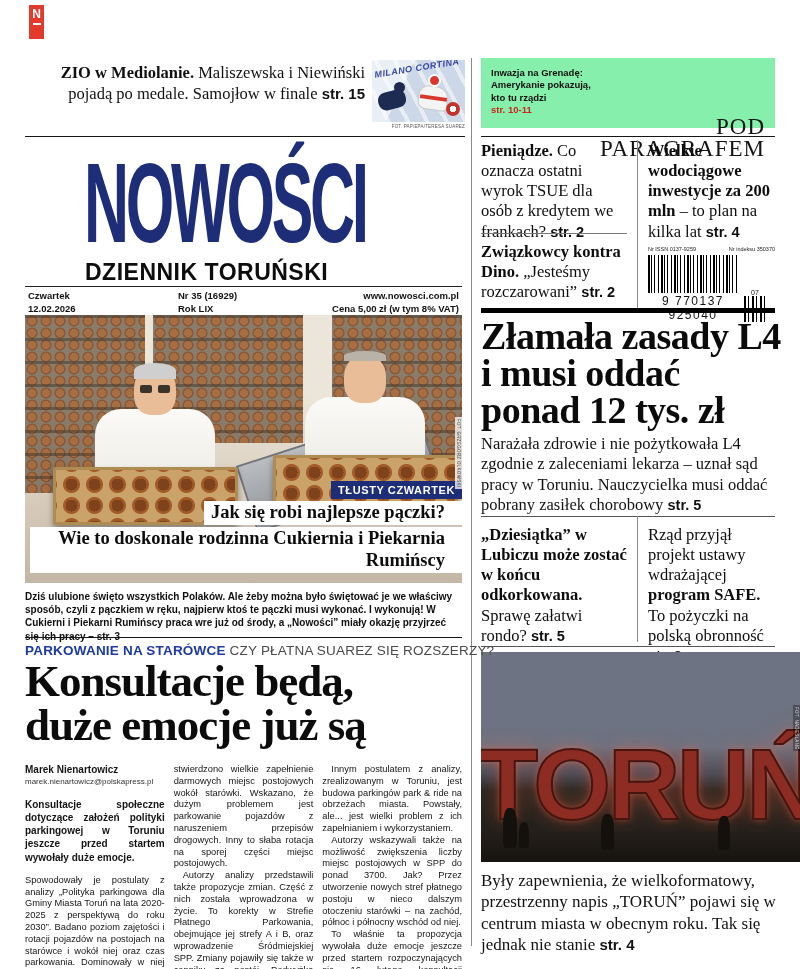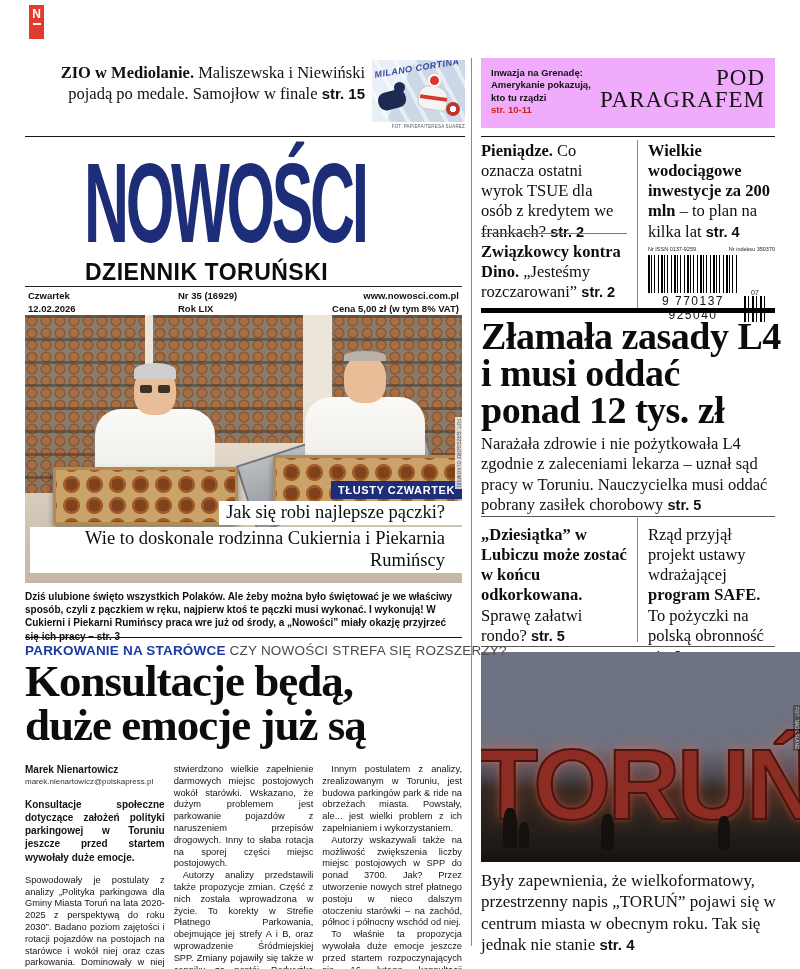--- a/index.html
+++ b/index.html
@@ -38,21 +38,21 @@
   .skater-a .stripe { position:absolute; left:4px; top:22px; width:27px; height:4px; background:#d8372c; transform:rotate(8deg); }
   .skater-b { position:absolute; left:6px; top:22px; width:30px; height:30px; }
   .skater-b .helmet { position:absolute; left:16px; top:0; width:11px; height:11px; border-radius:50%; background:#20294f; }
   .skater-b .body { position:absolute; left:0; top:9px; width:28px; height:18px; border-radius:8px; background:#1d2a52; transform:rotate(-14deg); }
   .puck { position:absolute; right:5px; bottom:6px; width:14px; height:14px; border-radius:50%;
     background:radial-gradient(circle,#fff 0 3px,#c4332a 3px 7px); }
   .sport-credit { position:absolute; left:372px; top:124px; width:93px; text-align:right;
     font-size:4.5px; color:#555; letter-spacing:.2px; }
 
   .peach-box { position:absolute; left:481px; top:58px; width:294px; height:70px;
-    background:#f0abfc; display:flex; justify-content:space-between; padding:9px 10px 6px 10px; }
+    background:#86efac; display:flex; justify-content:space-between; padding:9px 10px 6px 10px;flex-direction:column; }
   .grenada { font-size:9.5px; font-weight:700; line-height:1.3; }
   .grenada .pg-red { color:#c9261d; font-weight:800; }
   .pod { font-family:"Liberation Serif",serif; font-size:23px; line-height:.95;
     text-align:right; letter-spacing:1px; color:#141414; }
 
   
   .logo { position:absolute; left:84px; top:147px; font-size:76px; font-weight:900;
     color:#1e2d78; letter-spacing:-4px; transform:scale(0.82,1.48); transform-origin:left top;
     line-height:1; white-space:nowrap; }
   .logo-sub { position:absolute; left:85px; top:259px; font-size:23px; font-weight:900;
@@ -90,21 +90,21 @@
     background:linear-gradient(#fbfaf7,#e8e5de); border-radius:26px 26px 0 0; }
   .tray { position:absolute; height:58px; background-color:#caa36a;
     background-image:radial-gradient(circle, #7e431c 0 6px, #a25a28 6px 8px, transparent 9px);
     background-size:23px 21px; background-position:4px 4px;
     border:3px solid #b08c55; border-radius:3px; box-shadow:0 4px 6px rgba(0,0,0,.35); }
   .overlay-block { position:absolute; left:5px; bottom:10px;text-align:right; }
   .badge { display:inline-block; background:#1e2d78; color:#fff; font-weight:800;
     font-size:11px; letter-spacing:.6px; padding:3px 7px; }
   .chip { display:block; margin-top:2px; }
   .chip span { display:inline-block; background:#fff; color:#0d0d0d; padding:1px 17px 2px 7px;
-    font-family:"Liberation Serif",serif; font-size:18.5px; line-height:1.15; }
+    font-family:"Liberation Serif",serif; font-size:18.5px; line-height:1.15;font-weight:bold; }
   .photo-credit-v { position:absolute; right:0; top:38%; writing-mode:vertical-rl;
     font-size:4.5px; color:#444; background:rgba(255,255,255,.75); padding:2px 1px; letter-spacing:.3px; }
 
   .paczki-caption { position:absolute; left:25px; top:590px; width:437px;
     font-size:10px; font-weight:700; line-height:1.32; color:#0e0e0e; }
 
   
   .kicker { position:absolute; left:25px; top:643px; font-size:13.5px; letter-spacing:.2px; }
   .kicker .blue { color:#1d3aa0; font-weight:800; }
   .kicker .gray { color:#4a4a4a; font-weight:400; }
@@ -315,21 +315,21 @@
       <span class="chip"><span class="serif">Wie to doskonale rodzinna Cukiernia i Piekarnia Rumińscy</span></span>
     </div>
     <div class="photo-credit-v">FOT. GRZEGORZ OLKOWSKI</div>
   </div>
 
   <div class="paczki-caption">Dziś ulubione święto wszystkich Polaków. Ale żeby można było świętować je we właściwy sposób, czyli z pączkiem w ręku, najpierw ktoś te pączki musi wykonać. I wykonują! W Cukierni i Piekarni Rumińscy praca wre już od środy, a „Nowości” miały okazję przyjrzeć się ich pracy – str. 3</div>
 
   <div class="hairline" style="left:25px; top:637px; width:437px;"></div>
 
   <div class="kicker">
-    <span class="blue">PARKOWANIE NA STARÓWCE</span><span class="gray"> CZY NOWOŚCI STREFA SIĘ ROZSZERZY?</span>
+    <span class="blue">PARKOWANIE NA STARÓWCE</span><span class="gray"> CZY PŁATNA SUAREZ SIĘ ROZSZERZY?</span>
   </div>
   <div class="park-headline">
     <div>Konsultacje będą,</div>
     <div>duże emocje już są</div>
   </div>
 
   <div class="article-body">
     <div class="col">
       <div class="byline-name">Marek Nienartowicz</div>
       <div class="byline-mail">marek.nienartowicz@polskapress.pl</div>

